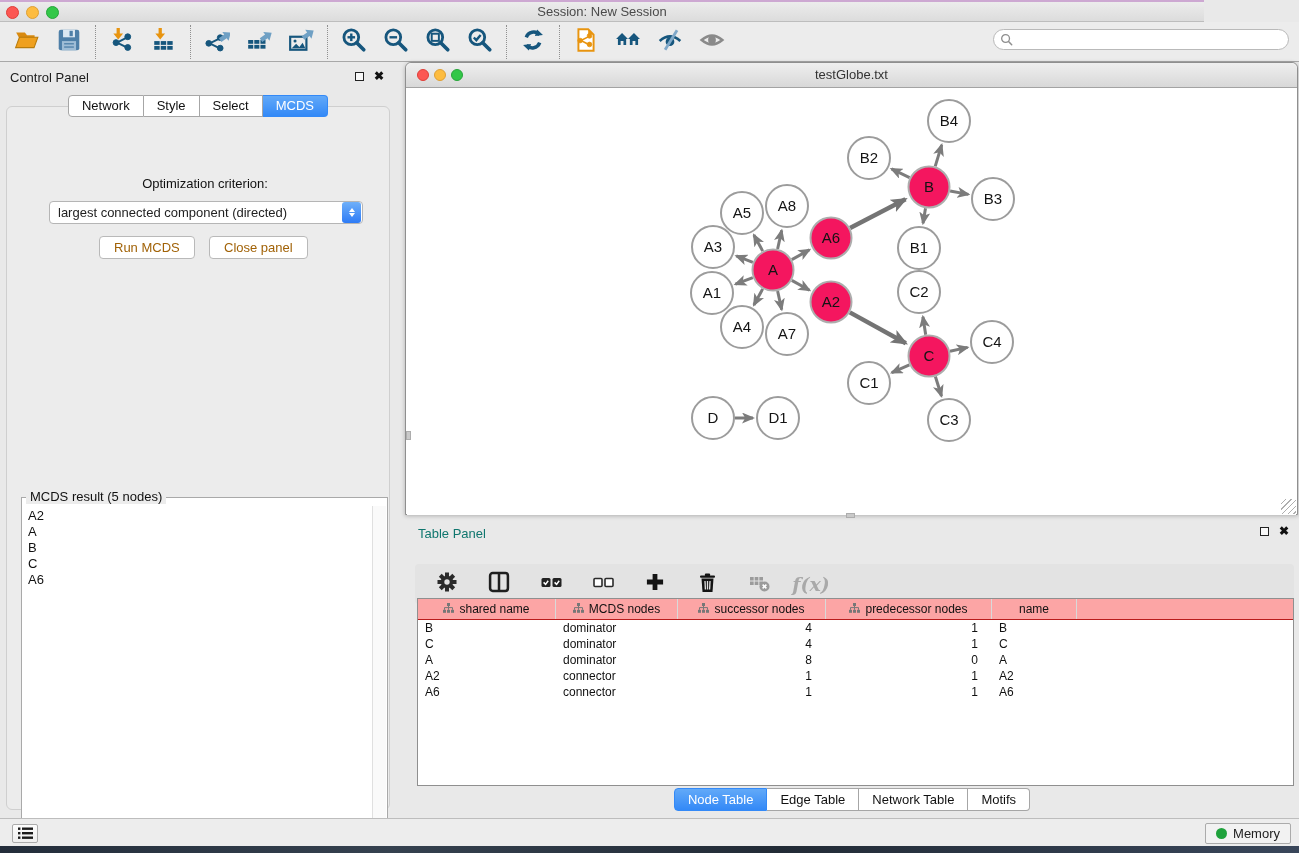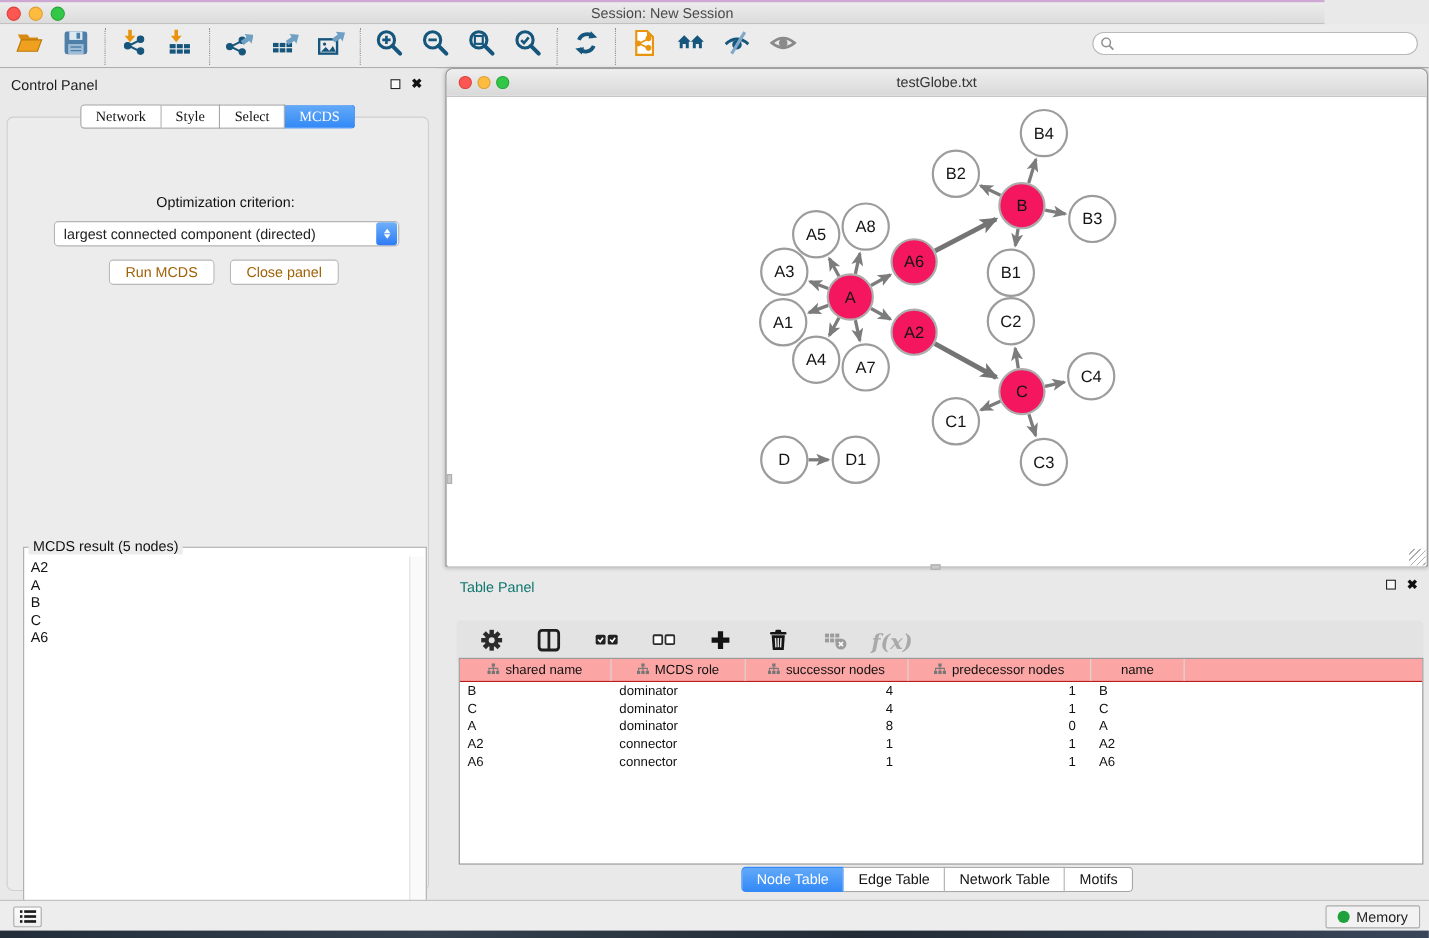--- a/index.html
+++ b/index.html
@@ -27,21 +27,21 @@
 
   
   #control-panel { left:0; top:62px; width:396px; height:756px; background:#E9E9E9; }
   #cp-header { position:absolute; left:0; top:0; width:100%; height:28px;padding-left:40px; }
   #cp-title { position:absolute; left:10px; top:8px; font-size:13px; color:#1c1c1c; }
   .win-mini { position:absolute; top:9px; display:flex; gap:10px; align-items:center; }
   .float-box { width:9px; height:9px; border:1.5px solid #222; display:inline-block; background:#f8f8f8; }
   .close-x { font-size:12px; font-weight:bold; color:#111; line-height:10px; }
   #cp-body { position:absolute; left:6px; top:44px; width:384px; height:704px;
     background:#ECECEC; border:1px solid #CFCFCF; border-radius:6px; }
-  #cp-tabs { position:absolute; left:0; top:33px; width:100%; display:flex; justify-content:center; z-index:3;font-family:Liberation Serif, serif; }
+  #cp-tabs { position:absolute; left:0; top:33px; width:100%; display:flex; justify-content:center; z-index:3; }
   .seg-tab { height:22px; line-height:20px; padding:0 13px; font-size:13px; background:#fff;
     border:1px solid #A6A6A6; border-left:none; cursor:pointer; color:#111; }
   .seg-tab:first-child { border-left:1px solid #A6A6A6; border-radius:4px 0 0 4px; }
   .seg-tab:last-child { border-radius:0 4px 4px 0; }
   .seg-tab.active { background:linear-gradient(#62A9F8,#3389F7); color:#fff; border-color:#3389F7; }
 
   #opt-label { position:absolute; left:0; top:69px; width:396px; text-align:center; font-size:13px; color:#111; }
   #opt-select { position:absolute; left:42px; top:94px; width:314px; height:23px; background:#fff;
     border:1px solid #B5B5B5; border-radius:4px; display:flex; align-items:center; cursor:pointer; }
   #opt-select .val { flex:1; font-size:13px; padding-left:8px; white-space:nowrap; overflow:hidden; }
@@ -542,21 +542,21 @@
         <div class="th" style="width: 122px;">
           <span><svg width="11" height="10" viewBox="0 0 11 10">
               <g fill="#777">
                 <rect x="4" y="0" width="3" height="3"></rect>
                 <rect x="0" y="6.8" width="3" height="3"></rect>
                 <rect x="4" y="6.8" width="3" height="3"></rect>
                 <rect x="8" y="6.8" width="3" height="3"></rect>
               </g>
               <path d="M5.5 3v1.6M1.5 6.8V4.6h8v2.2M5.5 4.6v2.2" stroke="#777" fill="none" stroke-width="1"></path>
             </svg></span>
-          <span>MCDS role</span>
+          <span>MCDS nodes</span>
         </div>
         <div class="th" style="width: 148px;">
           <span><svg width="11" height="10" viewBox="0 0 11 10">
               <g fill="#777">
                 <rect x="4" y="0" width="3" height="3"></rect>
                 <rect x="0" y="6.8" width="3" height="3"></rect>
                 <rect x="4" y="6.8" width="3" height="3"></rect>
                 <rect x="8" y="6.8" width="3" height="3"></rect>
               </g>
               <path d="M5.5 3v1.6M1.5 6.8V4.6h8v2.2M5.5 4.6v2.2" stroke="#777" fill="none" stroke-width="1"></path>

